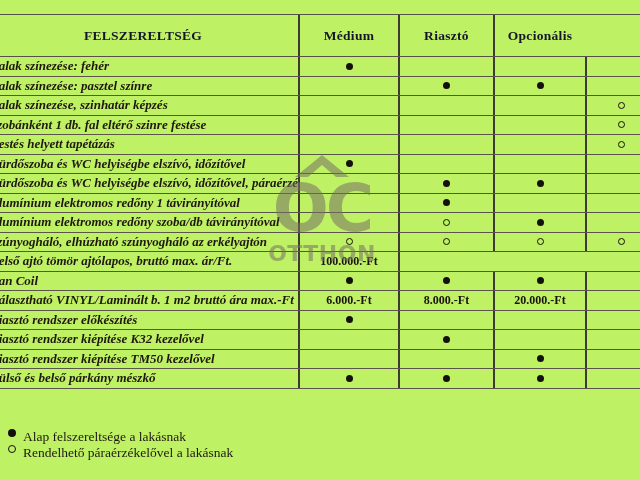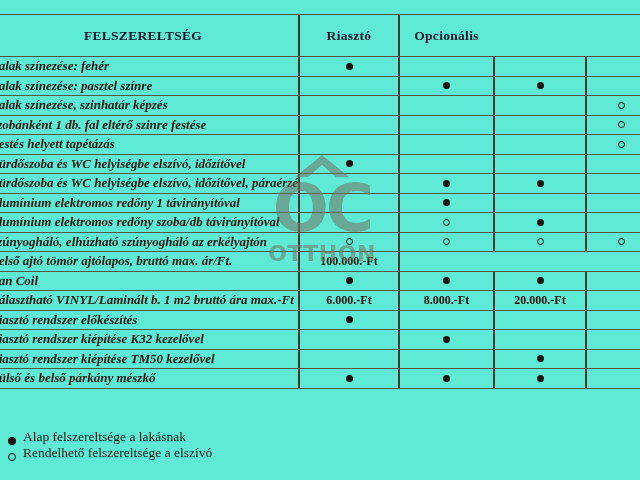--- a/index.html
+++ b/index.html
@@ -1,20 +1,20 @@
 <!DOCTYPE html>
 <html><head>
 <meta charset="utf-8">
 <style>
   html,body{margin:0;padding:0;}
   *{box-sizing:border-box;}
   body{width:640px;height:480px;overflow:hidden;}
   .sheet{
     position:relative;width:640px;height:480px;
-    background:#5eead4;overflow:hidden;
+    background:#bef264;overflow:hidden;
     font-family:"Liberation Serif",serif;
   }
   
   .tbl{
     position:absolute;left:-12px;top:14px;width:667px;
     border-top:1px solid #55504a;
   }
   .grid-row{
     display:grid;
     grid-template-columns:310px 100px 95px 92px 70px;
@@ -43,21 +43,21 @@
   }
   .price{font-weight:bold;font-size:12px;color:#1a130d;white-space:nowrap;}
   .dot{display:inline-block;border-radius:50%;}
   .dot.filled{width:7px;height:7px;background:#14100c;}
   .dot.open{width:7px;height:7px;border:1.5px solid #14100c;background:transparent;}
   
   .legend{
     position:absolute;left:8px;top:429px;
     font-size:13.5px;color:#1f1812;
   }
-  .legend-item{display:flex;align-items:flex-end;height:16px;}
+  .legend-item{display:flex;align-items:flex-start;height:16px;}
   .legend-marker{width:15px;display:flex;align-items:center;}
   .legend-item .dot.filled{width:8px;height:8px;}
   .legend-item .dot.open{width:8px;height:8px;border-width:1.5px;}
   
   .watermark{
     position:absolute;left:263px;top:153px;width:118px;
     text-align:center;pointer-events:none;z-index:5;
     color:rgba(118,112,100,0.55);
     font-family:"DejaVu Sans",sans-serif;
   }
@@ -71,20 +71,21 @@
   }
 </style>
 </head>
 <body>
 
 <div class="sheet">
 
   <div class="tbl">
     <div class="grid-row thead">
       <div class="cell">FELSZERELTSÉG</div>
+      <div class="cell tier-col">Médium</div>
       <div class="cell tier-col">Riasztó</div>
       <div class="cell tier-col">Opcionális</div>
     </div>
     <div>
         <div class="grid-row trow">
           <div class="cell feature">Falak színezése: fehér</div>
           <div class="cell tier tier-col">
             <span class="dot filled"></span>
           </div>
           <div class="cell tier tier-col"></div>
@@ -264,17 +265,17 @@
     <div class="legend-item">
       <span class="legend-marker">
           <span class="dot filled"></span>
         </span>
       <span>Alap felszereltsége a lakásnak</span>
     </div>
     <div class="legend-item">
       <span class="legend-marker">
           <span class="dot open"></span>
         </span>
-      <span>Rendelhető felszereltsége a elszívó</span>
+      <span>Rendelhető páraérzékelővel a lakásnak</span>
     </div>
   </div>
 
 </div>
 
 </body></html>

